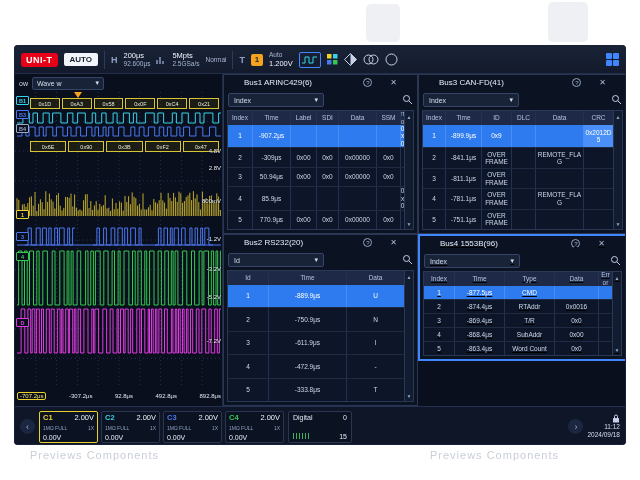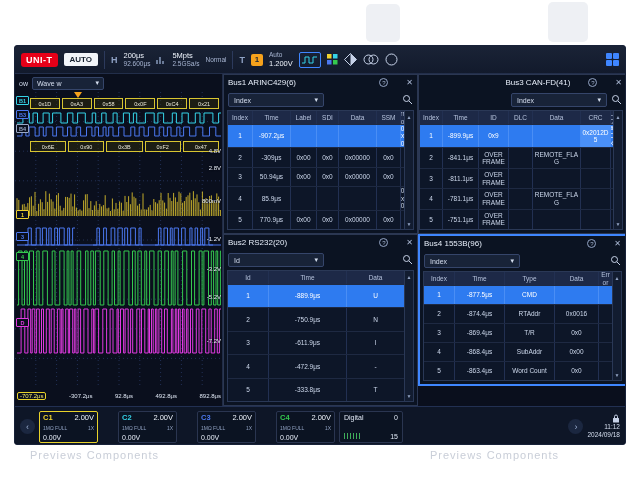--- a/index.html
+++ b/index.html
@@ -34,24 +34,24 @@
   .hexbox{flex:1;border:1px solid #d8c531;background:rgba(50,46,10,.45);color:#eceada;font-size:5.5px;height:11px;display:flex;align-items:center;justify-content:center;overflow:hidden;}
   .wtag{position:absolute;left:1px;width:13px;height:9px;border:1px solid;background:#0a0f1d;font-size:5.5px;font-weight:bold;display:flex;align-items:center;justify-content:center;border-radius:1px;}
   .rlabel{position:absolute;right:2px;color:#e8eef8;font-size:6px;text-shadow:0 0 2px #000;}
   .timebar{position:absolute;left:0;top:314px;width:208px;height:16px;display:flex;align-items:center;justify-content:space-between;padding:0 2px;}
   .time-label{color:#dfe7f4;font-size:6px;white-space:nowrap;}
   .time-label.first{border:1px solid #e8d22a;border-radius:2px;padding:0 2px;color:#f3e76a;}
 
   
   .panel{position:absolute;background:#0b1322;border:1px solid #2b3752;display:flex;flex-direction:column;}
   #bus1{left:208px;top:28px;width:195px;height:160px;}
-  #bus3{left:403px;top:28px;width:209px;height:160px;align-items:flex-end;}
+  #bus3{left:403px;top:28px;width:209px;height:160px;}
   #bus2{left:208px;top:188px;width:195px;height:172px;}
-  #bus4{left:403px;top:188px;width:209px;height:152px;border:2px solid #3f86ff;}
-  .phead{height:15px;display:flex;align-items:center;padding:0 4px;gap:18px;}
+  #bus4{left:403px;top:188px;width:209px;height:127px;border:2px solid #3f86ff;text-decoration:underline;}
+  .phead{height:15px;display:flex;align-items:center;padding:0 20px;gap:18px;}
   .ptitle{color:#e6edf9;font-size:8px;flex:1;white-space:nowrap;overflow:hidden;}
   .help{width:9px;height:9px;border:1px solid #93a4c4;border-radius:50%;color:#aab8d4;font-size:6px;display:flex;align-items:center;justify-content:center;flex:none;}
   .close{color:#aab8d4;font-size:8px;line-height:1;}
   .pctrl{height:20px;display:flex;align-items:center;padding:0 4px;gap:4px;}
   .dd{width:96px;height:14px;background:#182338;border:1px solid #35456a;border-radius:2px;color:#d6dff0;font-size:7px;display:flex;align-items:center;justify-content:space-between;padding:0 5px;}
   .search{margin-left:auto;}
   .tablewrap{flex:1;display:flex;margin:0 3px 3px;}
   .table{flex:1;display:flex;flex-direction:column;border:1px solid #2a3856;overflow:hidden;}
   .trow{display:grid;}
   .trow.thead{background:#1d2947;height:13px;flex:none;}
@@ -517,21 +517,21 @@
       <div class="scroll">
         <span class="scr-btn">▲</span>
         <span class="scr-track"></span>
         <span class="scr-btn">▼</span>
       </div>
     </div>
   </div>
 
   <div class="bottombar">
     <div class="navbtn">‹</div>
-    <div style="display:flex;gap:20px">
+    <div style="display:flex;gap:3px">
         <div class="chbox sel">
           <div class="ch-r1">
             <span class="ch-name" style="color:#f0d22e">C1</span>
             <span class="ch-val">2.00V</span>
           </div>
           <div class="ch-r2">
             <span>1MΩ FULL</span>
             <span>1X</span>
           </div>
           <div class="ch-r3">0.00V</div>

